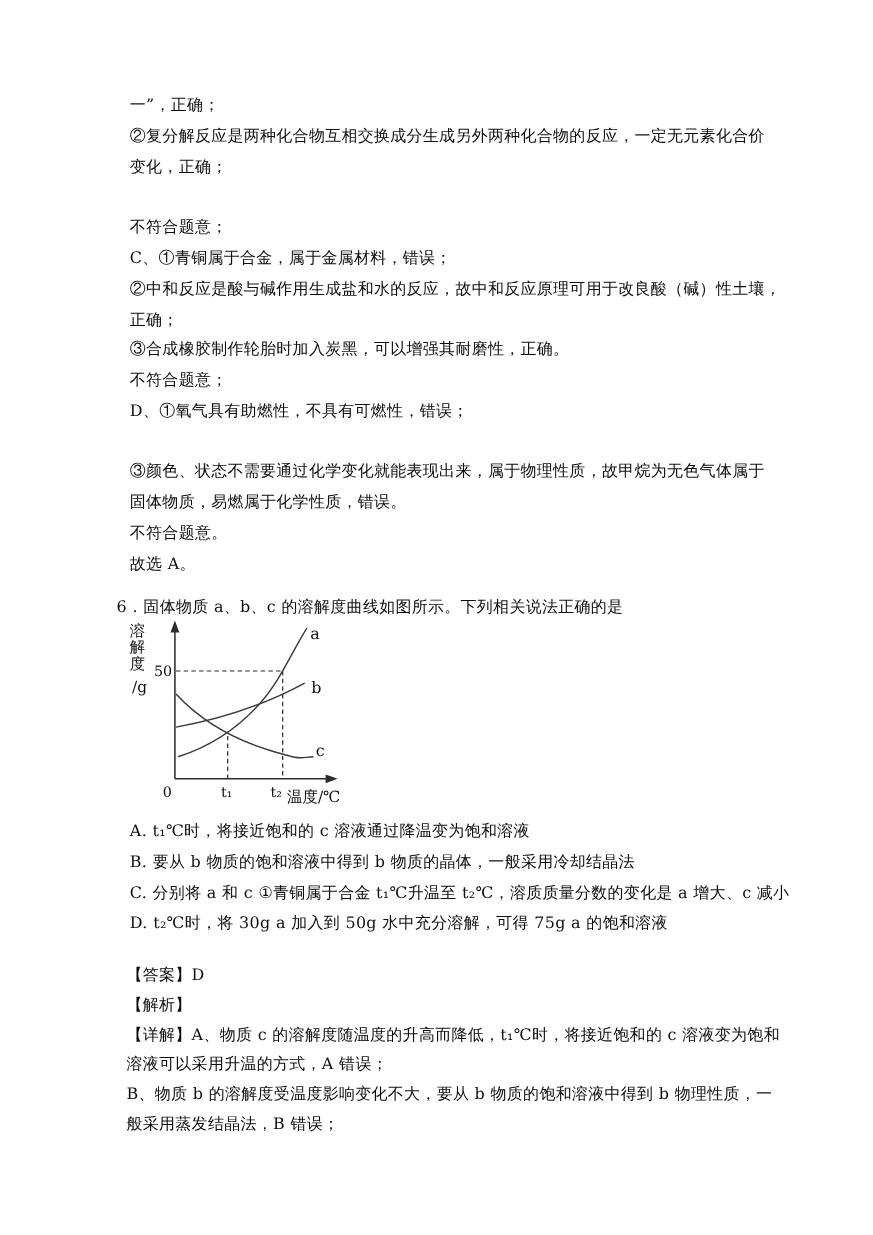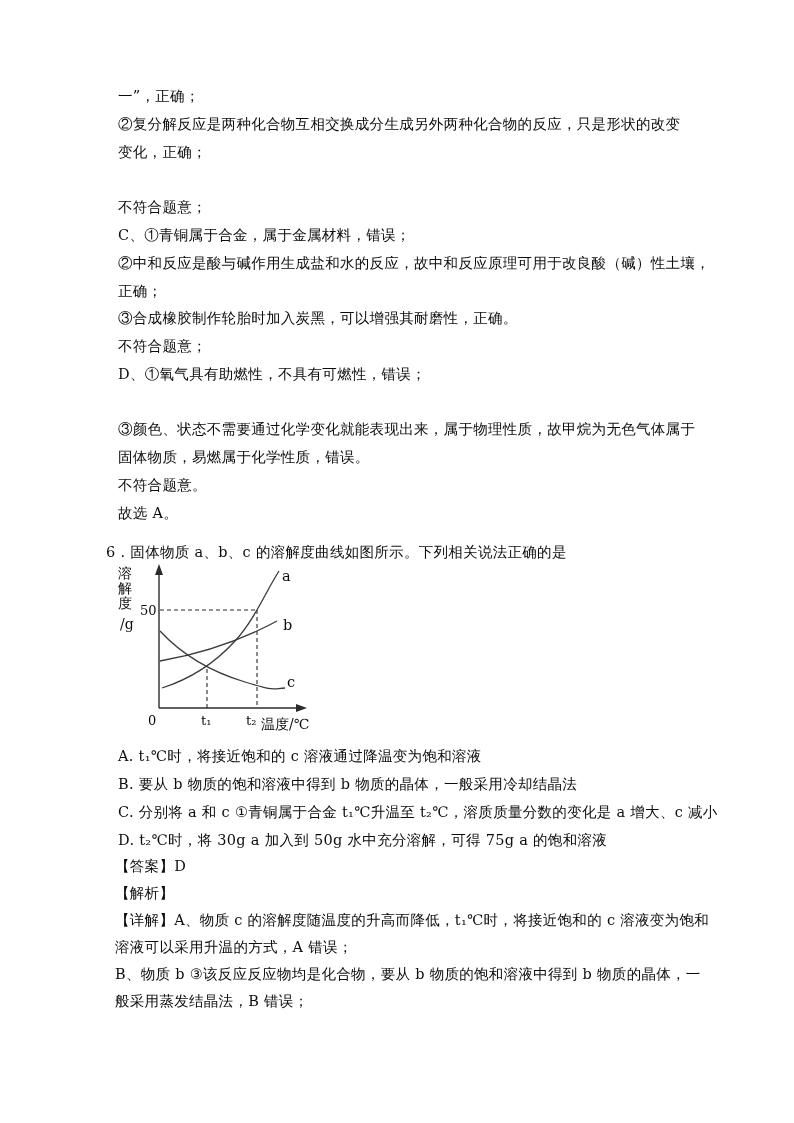--- a/index.html
+++ b/index.html
@@ -14,42 +14,42 @@
   .ln{
     position:absolute;
     left:118px;
     font-size:14.5px;
     line-height:20px;
     letter-spacing:0.3px;
     white-space:pre;
     color:#0d0d0d;
   }
   .q-stem{left:106px;margin-top:13px;}
-  .ans{left:115px;}
+  .ans{left:115px;margin-top:21px;}
   .chart{
     position:absolute;
     left:115px;top:563px;
     width:210px;height:182px;
   }
   .chart svg{display:block;width:210px;height:182px;}
   .axis{stroke:#2b2b2b;stroke-width:1.4;fill:none;}
   .curve{stroke:#3a3a3a;stroke-width:1.3;fill:none;}
   .dash{stroke:#2b2b2b;stroke-width:1.1;fill:none;stroke-dasharray:4 3;}
   .arrow{fill:#2b2b2b;stroke:none;}
   .clab{font-family:"DejaVu Serif","Liberation Serif",serif;font-size:14px;fill:#0d0d0d;}
   .clab-sm{font-family:"DejaVu Serif","Liberation Serif",serif;font-size:13px;fill:#0d0d0d;}
   .clab-it{font-family:"DejaVu Serif","Liberation Serif",serif;font-size:14.5px;fill:#0d0d0d;}
 </style>
 </head>
 <body>
 
 <div class="page">
 
   <div class="ln" style="top:86px">一”，正确；</div>
-  <div class="ln" style="top:114px">②复分解反应是两种化合物互相交换成分生成另外两种化合物的反应，只是形状的改变</div>
+  <div class="ln" style="top:114px">②复分解反应是两种化合物互相交换成分生成另外两种化合物的反应，一定无元素化合价</div>
   <div class="ln" style="top:142px">变化，正确；</div>
   <div class="ln" style="top:197px">不符合题意；</div>
   <div class="ln" style="top:225px">C、①青铜属于合金，属于金属材料，错误；</div>
   <div class="ln" style="top:253px">②中和反应是酸与碱作用生成盐和水的反应，故中和反应原理可用于改良酸（碱）性土壤，</div>
   <div class="ln" style="top:281px">正确；</div>
   <div class="ln" style="top:308px">③合成橡胶制作轮胎时加入炭黑，可以增强其耐磨性，正确。</div>
   <div class="ln" style="top:336px">不符合题意；</div>
   <div class="ln" style="top:364px">D、①氧气具有助燃性，不具有可燃性，错误；</div>
   <div class="ln" style="top:419px">③颜色、状态不需要通过化学变化就能表现出来，属于物理性质，故甲烷为无色气体属于</div>
   <div class="ln" style="top:447px">固体物质，易燃属于化学性质，错误。</div>
@@ -93,16 +93,16 @@
 
   <div class="ln" style="top:746px">A. t₁℃时，将接近饱和的 c 溶液通过降温变为饱和溶液</div>
   <div class="ln" style="top:774px">B. 要从 b 物质的饱和溶液中得到 b 物质的晶体，一般采用冷却结晶法</div>
   <div class="ln" style="top:802px">C. 分别将 a 和 c ①青铜属于合金 t₁℃升温至 t₂℃，溶质质量分数的变化是 a 增大、c 减小</div>
   <div class="ln" style="top:830px">D. t₂℃时，将 30g a 加入到 50g 水中充分溶解，可得 75g a 的饱和溶液</div>
 
   <div class="ln ans" style="top:856px">【答案】D</div>
   <div class="ln ans" style="top:883px">【解析】</div>
   <div class="ln ans" style="top:910px">【详解】A、物质 c 的溶解度随温度的升高而降低，t₁℃时，将接近饱和的 c 溶液变为饱和</div>
   <div class="ln ans" style="top:937px">溶液可以采用升温的方式，A 错误；</div>
-  <div class="ln ans" style="top:964px">B、物质 b ③该反应反应物均是化合物，要从 b 物质的饱和溶液中得到 b 物质的晶体，一</div>
+  <div class="ln ans" style="top:964px">B、物质 b 的溶解度受温度影响变化不大，要从 b 物质的饱和溶液中得到 b 物理性质，一</div>
   <div class="ln ans" style="top:991px">般采用蒸发结晶法，B 错误；</div>
 
 </div>
 
 </body></html>

